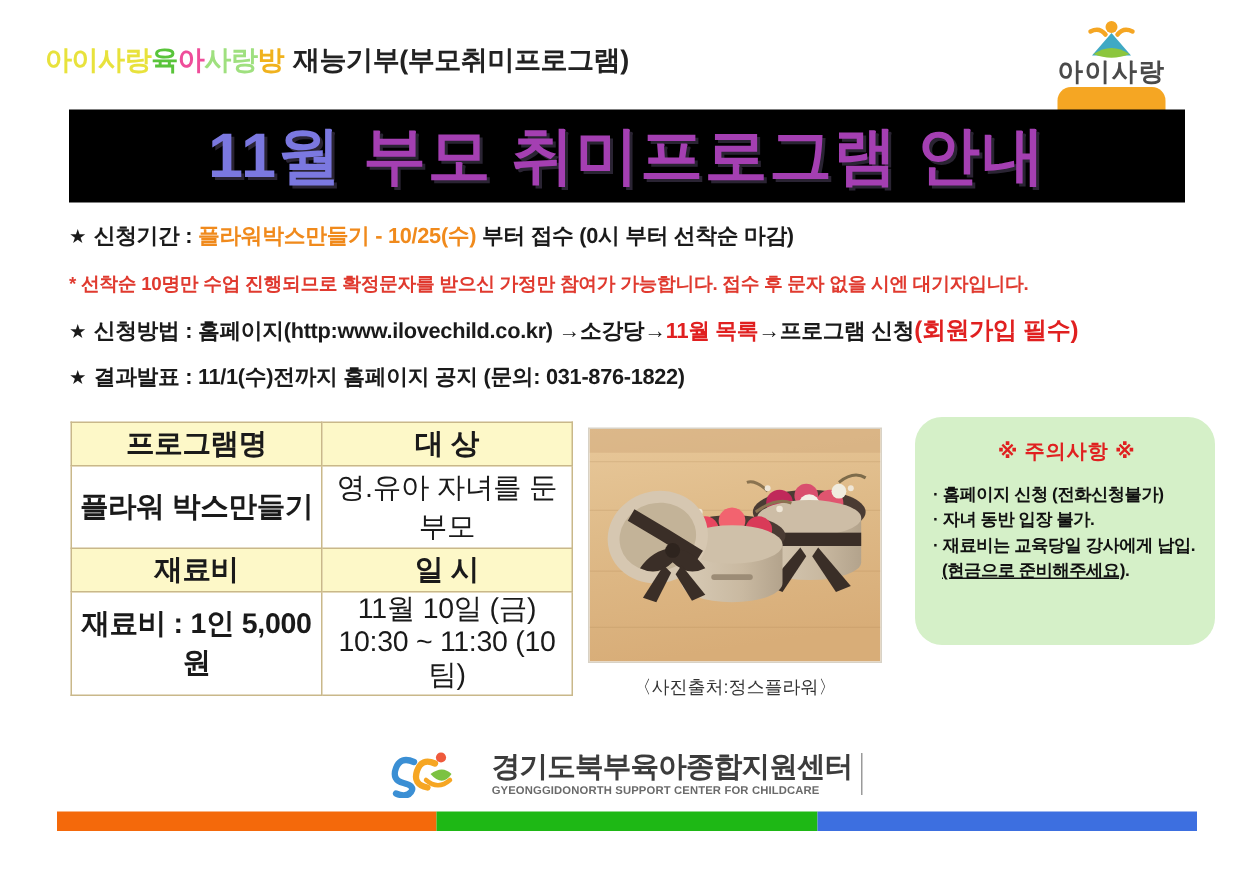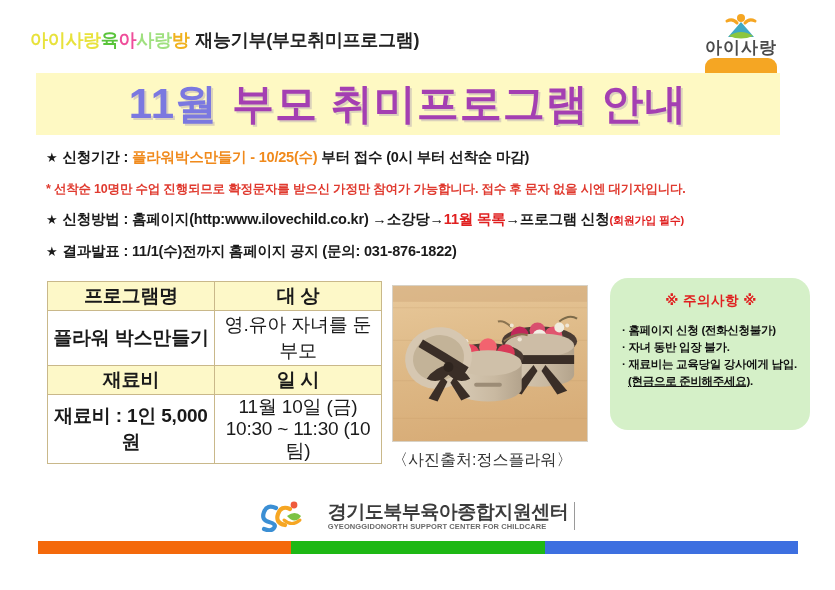--- a/index.html
+++ b/index.html
@@ -65,25 +65,25 @@
     font-size: 9px;
     font-weight: bold;
     border-radius: 9px;
     padding: 18px 11px;
     letter-spacing: 1px;
   }
 
   
   #title-banner {
     position: absolute;
-    left: 36px;
+    left: 46px;
     top: 73px;
     width: 744px;
     height: 62px;
-    background: #fef9c3;
+    background: #000000;
     display: flex;
     align-items: center;
     justify-content: center;
   }
   #title-text {
     font-size: 42px;
     font-weight: bold;
     color: #a43fb2;
     letter-spacing: 1px;
     white-space: nowrap;
@@ -103,21 +103,21 @@
     letter-spacing: -0.2px;
   }
   #info-1 { left: 46px; top: 148px; font-weight: bold; }
   #info-2 { left: 46px; top: 181px; font-size: 12.5px; color: #e03a2f; font-weight: bold; }
   #info-3 { left: 46px; top: 210px; font-weight: bold; }
   #info-4 { left: 46px; top: 242px; font-weight: bold; }
 
   .star { font-size: 13px; margin-right: 5px; }
   .orange { color: #f08a1c; }
   .red { color: #e02020; }
-  .sm { font-size: 11px; }
+  .sm { font-size: 16px; }
 
   
   #info-table {
     position: absolute;
     left: 47px;
     top: 281px;
     width: 335px;
     border-collapse: collapse;
     table-layout: fixed;
   }
@@ -155,21 +155,22 @@
     height: 100%;
     display: block;
     border: 1px solid #d8d2c6;
     box-sizing: border-box;
   }
   #photo-caption {
     position: absolute;
     left: 392px;
     top: 450px;
     width: 196px;
-    font-size: 16px;
+    text-align: center;
+    font-size: 12px;
     color: #333333;
   }
 
   
   #notice-box {
     position: absolute;
     left: 610px;
     top: 278px;
     width: 200px;
     height: 152px;

